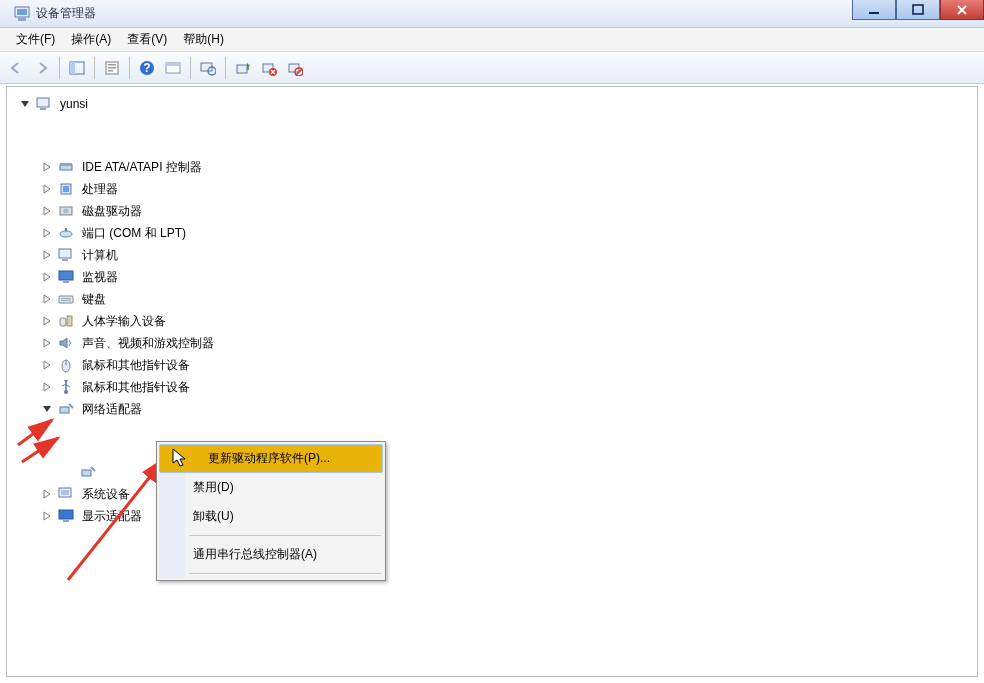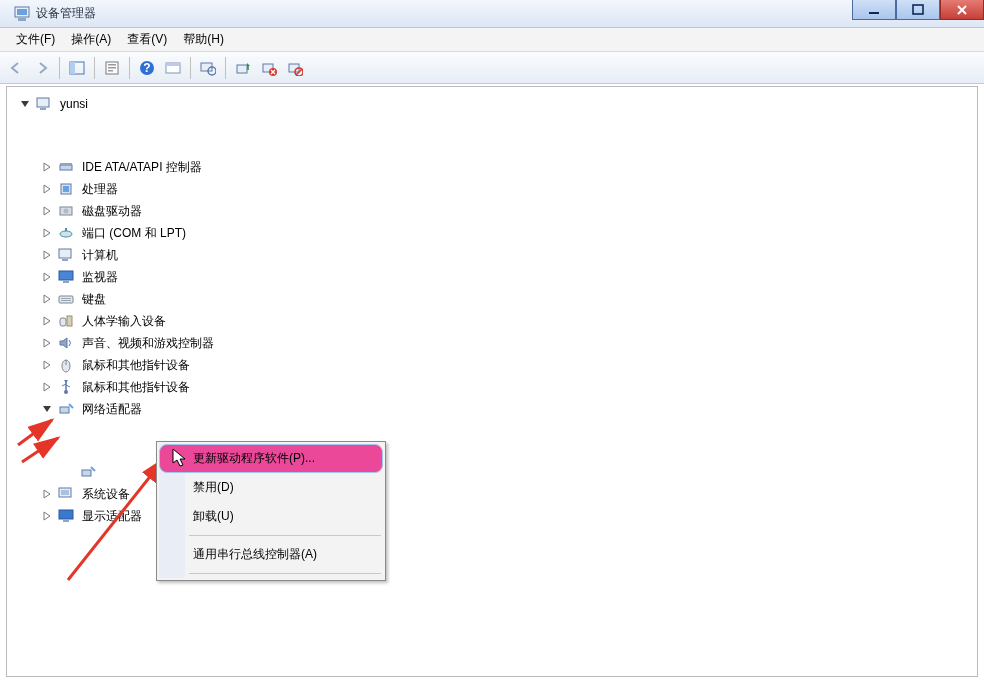--- a/index.html
+++ b/index.html
@@ -34,21 +34,21 @@
 .nicon { width:18px; height:16px; margin:0 4px 0 2px; display:flex; align-items:center; justify-content:center; }
 .nlabel { padding:1px 3px; }
 .selected .nlabel { background:#cfe3ff; border:1px dotted #5a91d6; padding:0 2px; }
 .children { padding-left:22px;margin-top:41px; }
 .root > .node .expander { }
 
 
 .ctxmenu { position:absolute; background:#f3f3f3; border:1px solid #8a8a8a; box-shadow:2px 2px 3px rgba(0,0,0,.25); padding:2px; z-index:50; width:230px; }
 .ctxmenu .lpad { position:absolute; left:2px; top:2px; bottom:2px; width:26px; background:#e9eef6; }
 .ctxitem { position:relative; padding:6px 12px 6px 34px; cursor:default; }
-.ctxitem.hl { background:#ec4899; border:1px solid #a4c5ee; border-radius:8px; padding:5px 11px 5px 33px; }
+.ctxitem.hl { background:#eab308; border:1px solid #a4c5ee; border-radius:2px; padding:5px 11px 5px 48px; }
 .ctxsep { height:1px; background:#c8c8c8; margin:4px 2px 4px 30px; }
 
 
 .arrows { position:absolute; z-index:40; pointer-events:none; }
 
 
 .cursor { position:absolute; z-index:60; pointer-events:none; }
 </style>
 </head>
 <body>

